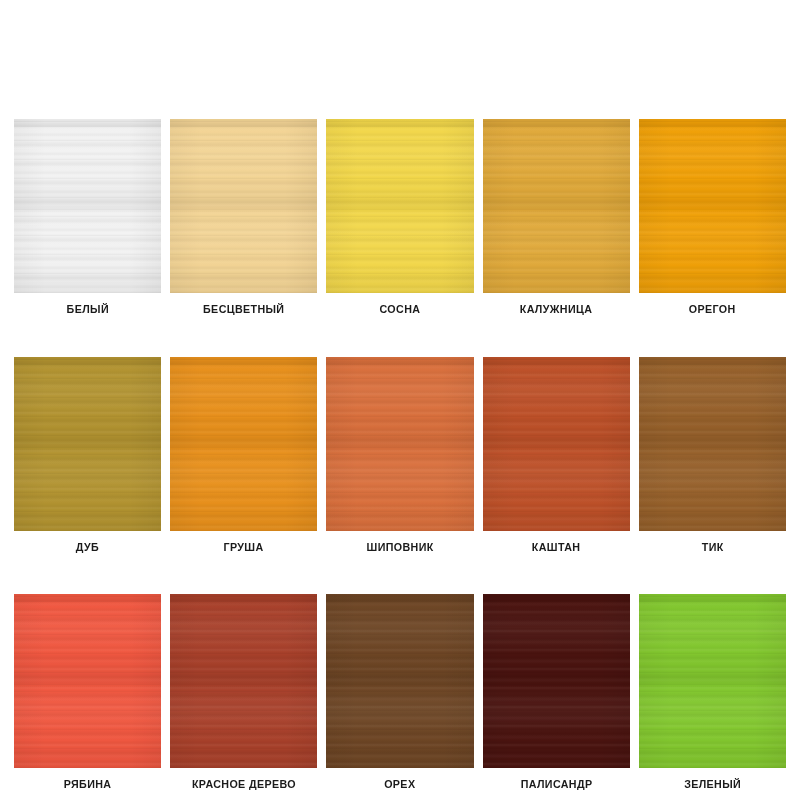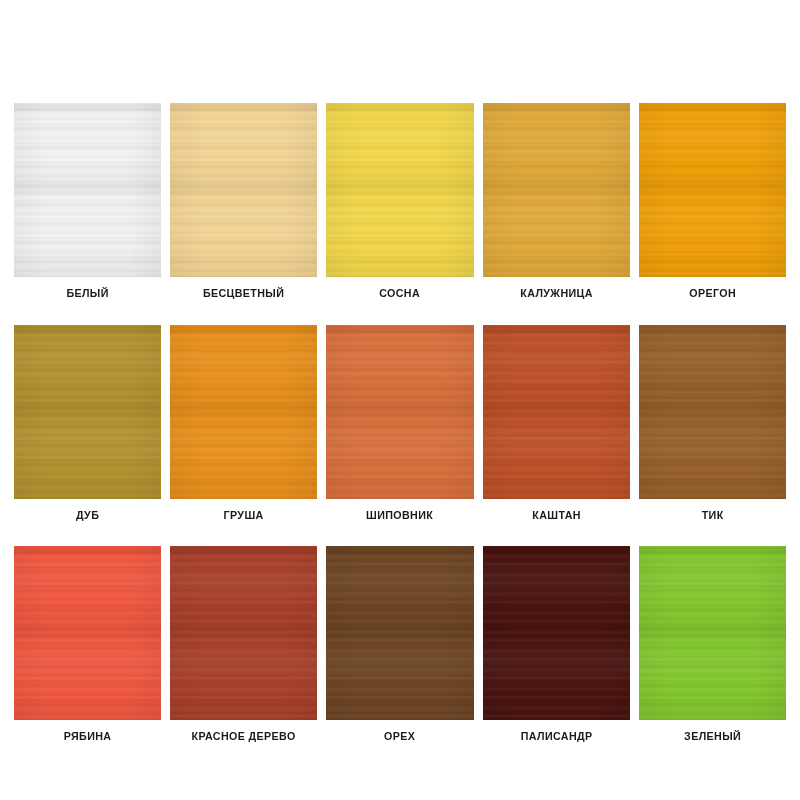--- a/index.html
+++ b/index.html
@@ -22,20 +22,22 @@
   }
   .swatch-row {
     display: flex;
     gap: 9px;
     margin-bottom: 25px;
   }
   .swatch-cell {
     width: 148.4px;
     display: flex;
     flex-direction: column;
+    align-items: center;
+    margin-top: 16px;
   }
   .swatch-chip {
     width: 100%;
     height: 174px;
     position: relative;
     overflow: hidden;
   }
   .swatch-chip .grain {
     position: absolute;
     inset: 0;

